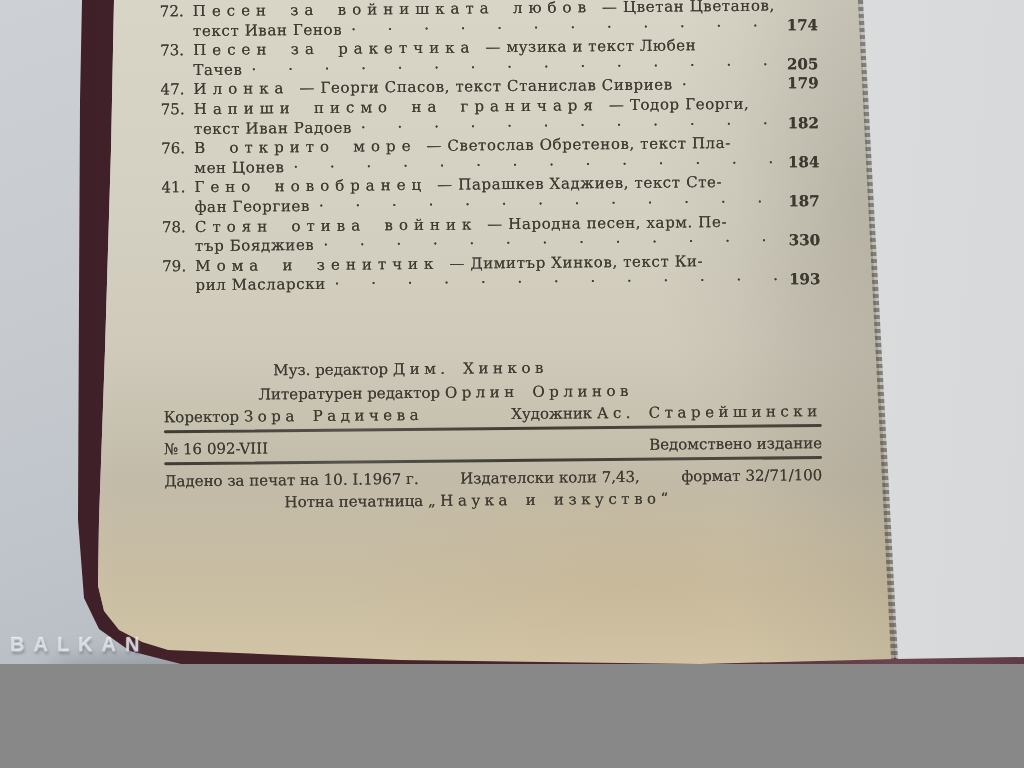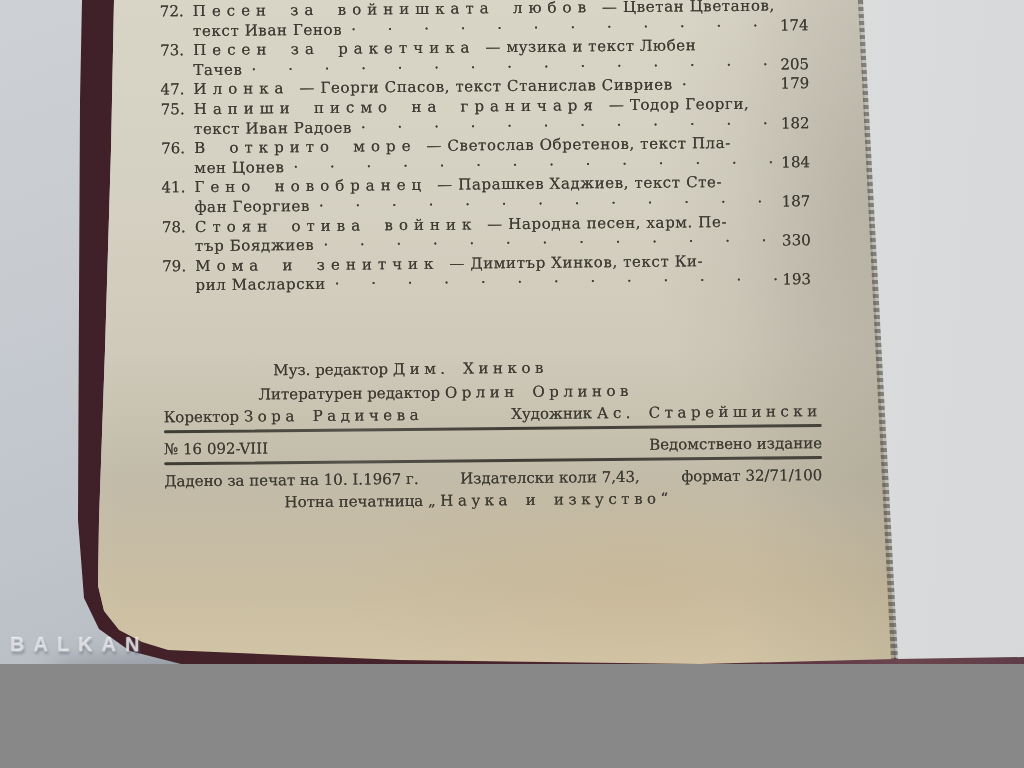--- a/index.html
+++ b/index.html
@@ -49,21 +49,21 @@
     transform:rotate(-0.55deg);transform-origin:40px 30px;
     color:#3d3a31;font-size:15px;text-shadow:0 0 .6px rgba(61,58,49,.85);}
   .toc{position:absolute;left:0;top:2px;right:0;}
   .toc-line{display:flex;align-items:baseline;height:19.6px;line-height:19.6px;}
   .num{flex:0 0 33px;}
   .ttl{letter-spacing:.40em;word-spacing:.5em;white-space:pre;margin-right:10px;}
   .ttl:empty{display:none;}
   .norm{white-space:pre;letter-spacing:.04em;}
   .dots{flex:1 1 0;min-width:0;overflow:hidden;white-space:nowrap;
         letter-spacing:.9em;margin-left:9px;}
-  .pg{flex:0 0 38px;}
+  .pg{flex:0 0 38px;text-align:right;font-weight:bold;}
   .pg:empty{flex-basis:0;}
 
   .cl{position:absolute;white-space:pre;}
   .sp2{letter-spacing:.30em;word-spacing:.3em;}
   .row{position:absolute;left:0;right:0;display:flex;justify-content:space-between;white-space:pre;}
   .rule{position:absolute;left:0;width:658px;border-radius:2px;
         background:linear-gradient(90deg,#3e3b33,#56534a 28%,#403d35 55%,#4c4941 82%,#45423a);}
 
   
   .wm{position:absolute;z-index:9;pointer-events:none;

